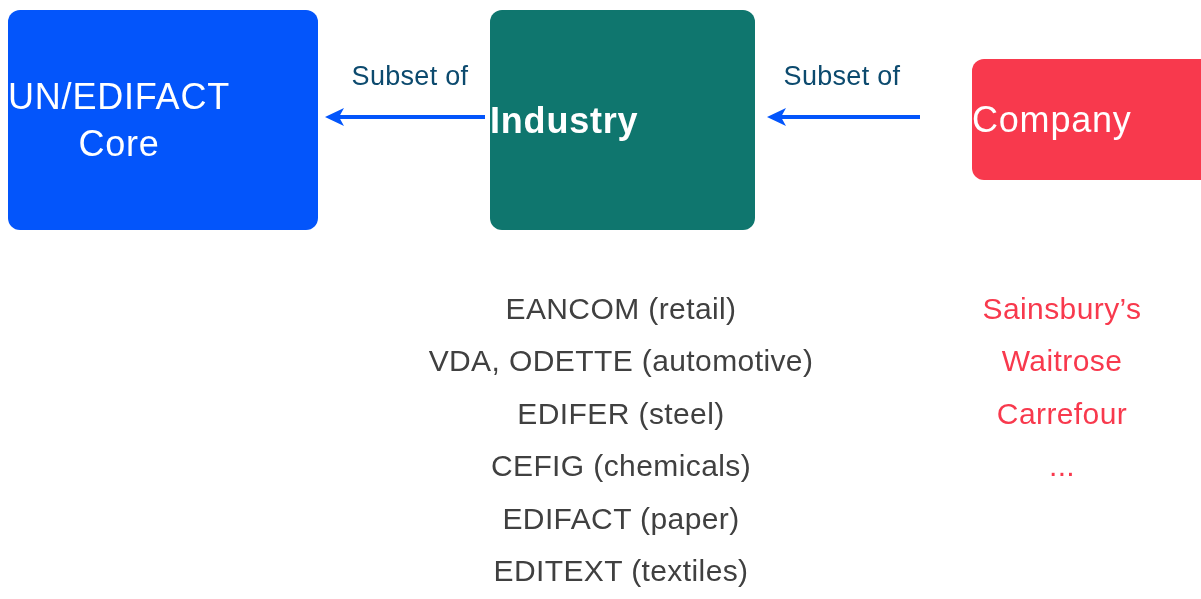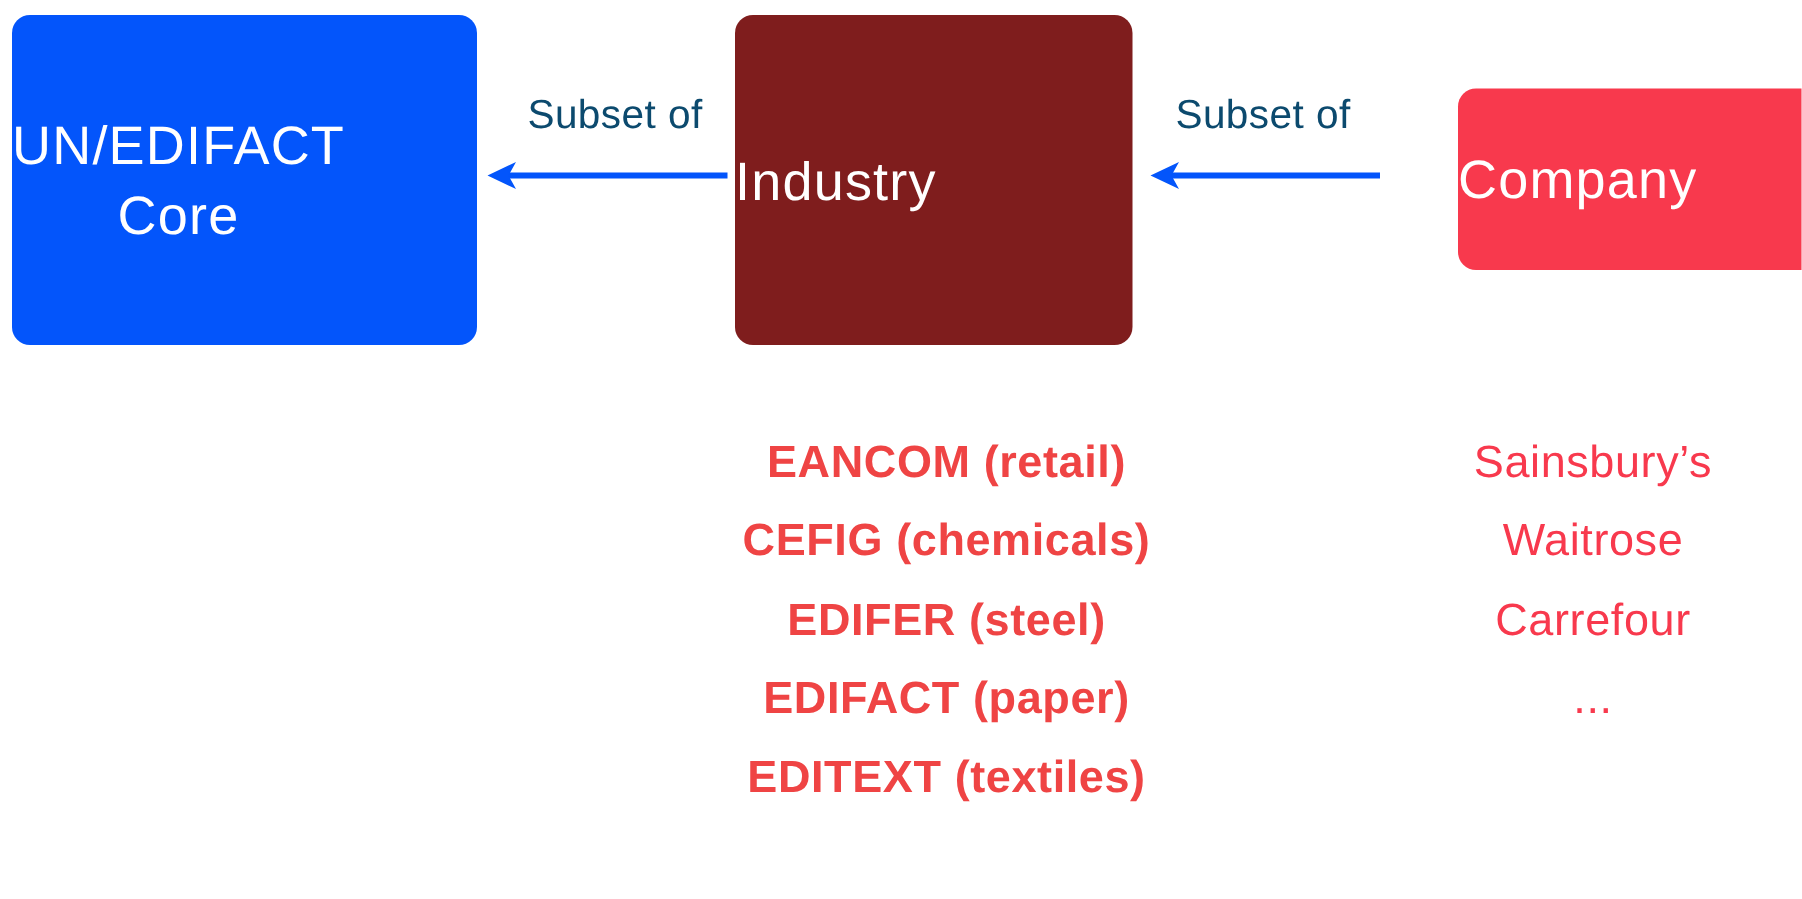--- a/index.html
+++ b/index.html
@@ -27,21 +27,22 @@
     line-height: 47px;
   }
   .node-core {
     left: 8px; top: 10px;
     width: 310px; height: 220px;
     background: #0355fb;
   }
   .node-industry {
     left: 490px; top: 10px;
     width: 265px; height: 220px;
-    background: #7f1d1d;
+    background: #0f766e;
+    font-weight: bold;
   }
   .node-company {
     left: 972px; top: 59px;
     width: 315px; height: 121px;
     background: #f8394d;
   }
   .arrow-svg {
     position: absolute;
     top: 105px;
     height: 24px;
@@ -67,24 +68,23 @@
     top: 283px;
     text-align: center;
     font-size: 30px;
     letter-spacing: 0.4px;
   }
   .example-list .list-item {
     line-height: 52.4px;
     white-space: nowrap;
   }
   .industry-list {
-    left: 381px;
+    left: 371px;
     width: 500px;
-    color: #ef4444;
-    font-weight: bold;
+    color: #404040;
   }
   .company-list {
     left: 912px;
     width: 300px;
     color: #f8394d;
   }
 </style>
 </head>
 <body>
 
@@ -112,22 +112,23 @@
   <div class="subset-label subset-label-1">Subset of</div>
 
   <svg class="arrow-svg arrow-2" viewBox="0 0 158 24" aria-hidden="true">
     <line class="arrow-line" x1="16" y1="12" x2="156" y2="12"></line>
     <path class="arrow-head" d="M3,12 L22,3 L17,12 L22,21 Z"></path>
   </svg>
   <div class="subset-label subset-label-2">Subset of</div>
 
   <div class="example-list industry-list">
     <div class="list-item">EANCOM (retail)</div>
+    <div class="list-item">VDA, ODETTE (automotive)</div>
+    <div class="list-item">EDIFER (steel)</div>
     <div class="list-item">CEFIG (chemicals)</div>
-    <div class="list-item">EDIFER (steel)</div>
     <div class="list-item">EDIFACT (paper)</div>
     <div class="list-item">EDITEXT (textiles)</div>
   </div>
 
   <div class="example-list company-list">
     <div class="list-item">Sainsbury’s</div>
     <div class="list-item">Waitrose</div>
     <div class="list-item">Carrefour</div>
     <div class="list-item">...</div>
   </div>

